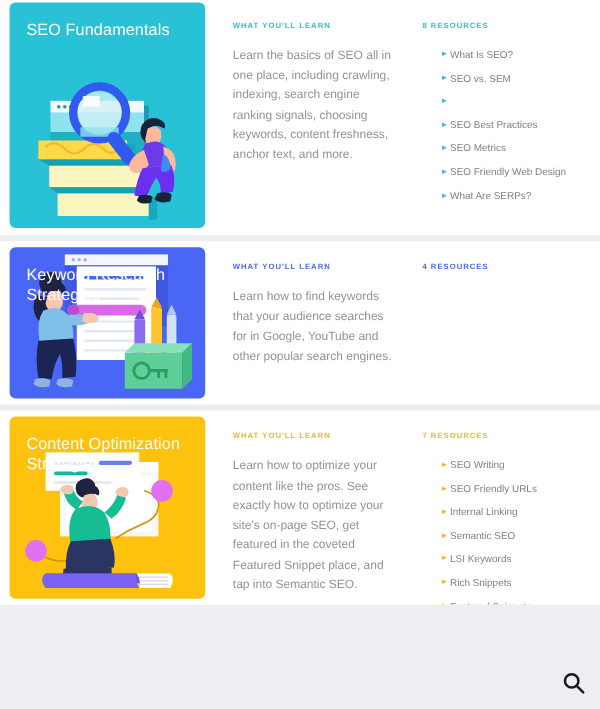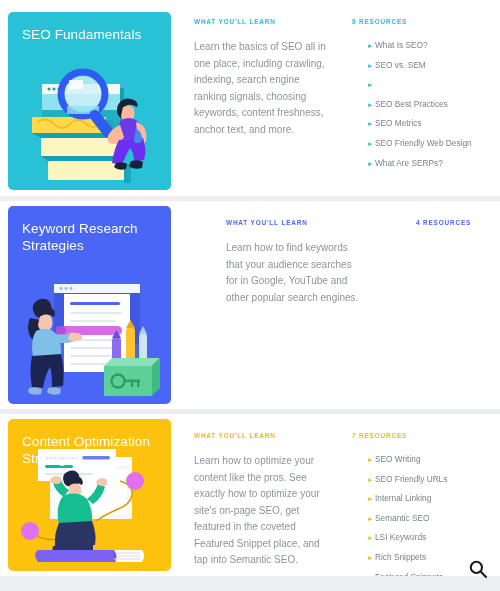--- a/index.html
+++ b/index.html
@@ -25,35 +25,35 @@
   
   .course-row {
     position: relative;
     background: #ffffff;
     box-sizing: border-box;
     display: flex;
     align-items: flex-start;
     overflow: hidden;
   }
   .course-row.row-1 { height: 196px; }
-  .course-row.row-2 { height: 208px; gap: 32px; }
+  .course-row.row-2 { height: 136px; }
   .course-row.row-3 { height: 162px; }
   .row-gap { height: 5px; background: #eceef1; }
 
   
   .tile {
     position: relative;
     width: 163px;
     flex: 0 0 163px;
     align-self: stretch;
     margin: 5px 0 5px 8px;
     border-radius: 5px;
     overflow: hidden;
   }
-  .row-1 .tile { margin-top: 12px; margin-bottom: 6px; }
+  .row-1 .tile { margin-top: 2px; margin-bottom: 6px; }
   .tile-title {
     position: relative;
     z-index: 4;
     color: #ffffff;
     font-size: 13.5px;
     line-height: 17px;
     padding: 14px 0 0 14px;
     letter-spacing: .1px;
     font-weight: 400;
     max-width: 140px;

